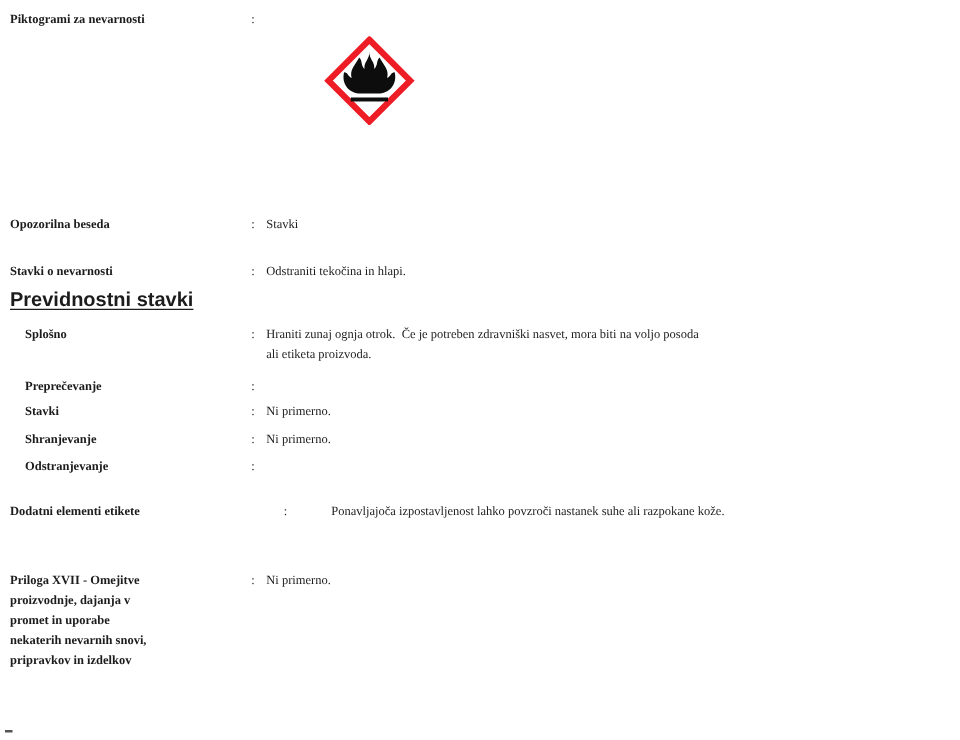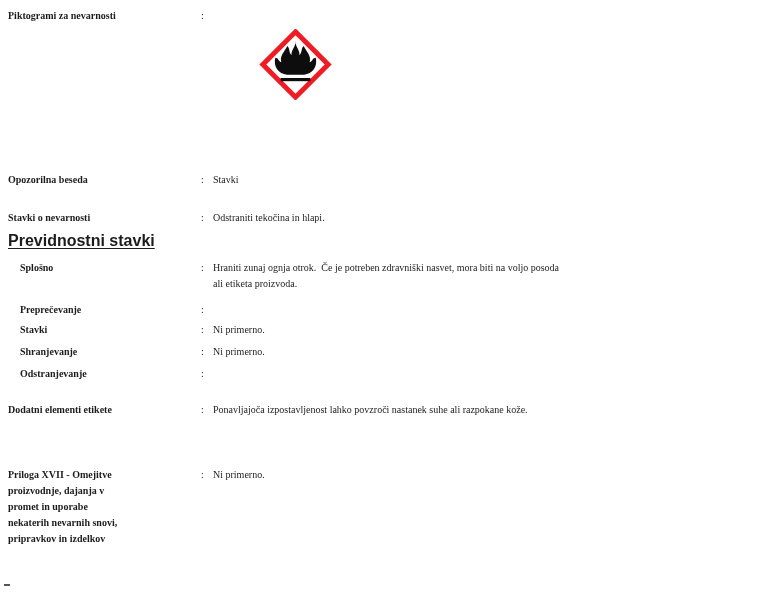--- a/index.html
+++ b/index.html
@@ -45,21 +45,21 @@
   
   .row[data-name="pictograms-row"]{margin-bottom:7px;}
   .row[data-name="signal-word-row"]{margin-bottom:5px;margin-top:48px;}
   .row[data-name="hazard-statements-row"]{margin-bottom:7px;margin-top:22px;}
   .heading[data-name="precautionary-heading"]{margin-bottom:11px;}
   .row[data-name="general-row"]{margin-bottom:10px;}
   .row[data-name="prevention-row"]{margin-bottom:4px;}
   .row[data-name="response-row"]{margin-bottom:6px;}
   .row[data-name="storage-row"]{margin-bottom:6px;}
   .row[data-name="disposal-row"]{margin-bottom:4px;}
-  .row[data-name="supplemental-label-row"]{margin-bottom:49px;}
+  .row[data-name="supplemental-label-row"]{margin-bottom:39px;gap:26px;}
   .row[data-name="annex-xvii-row"]{margin-bottom:5px;}
   .codes{margin-top:2px;}
   .picto-wrap{
     display:inline-block;
     margin:5px 0 0 10px;
     line-height:0;
   }
   .picto-wrap svg .diamond{
     fill:#ffffff;
     stroke:var(--picto-red);

